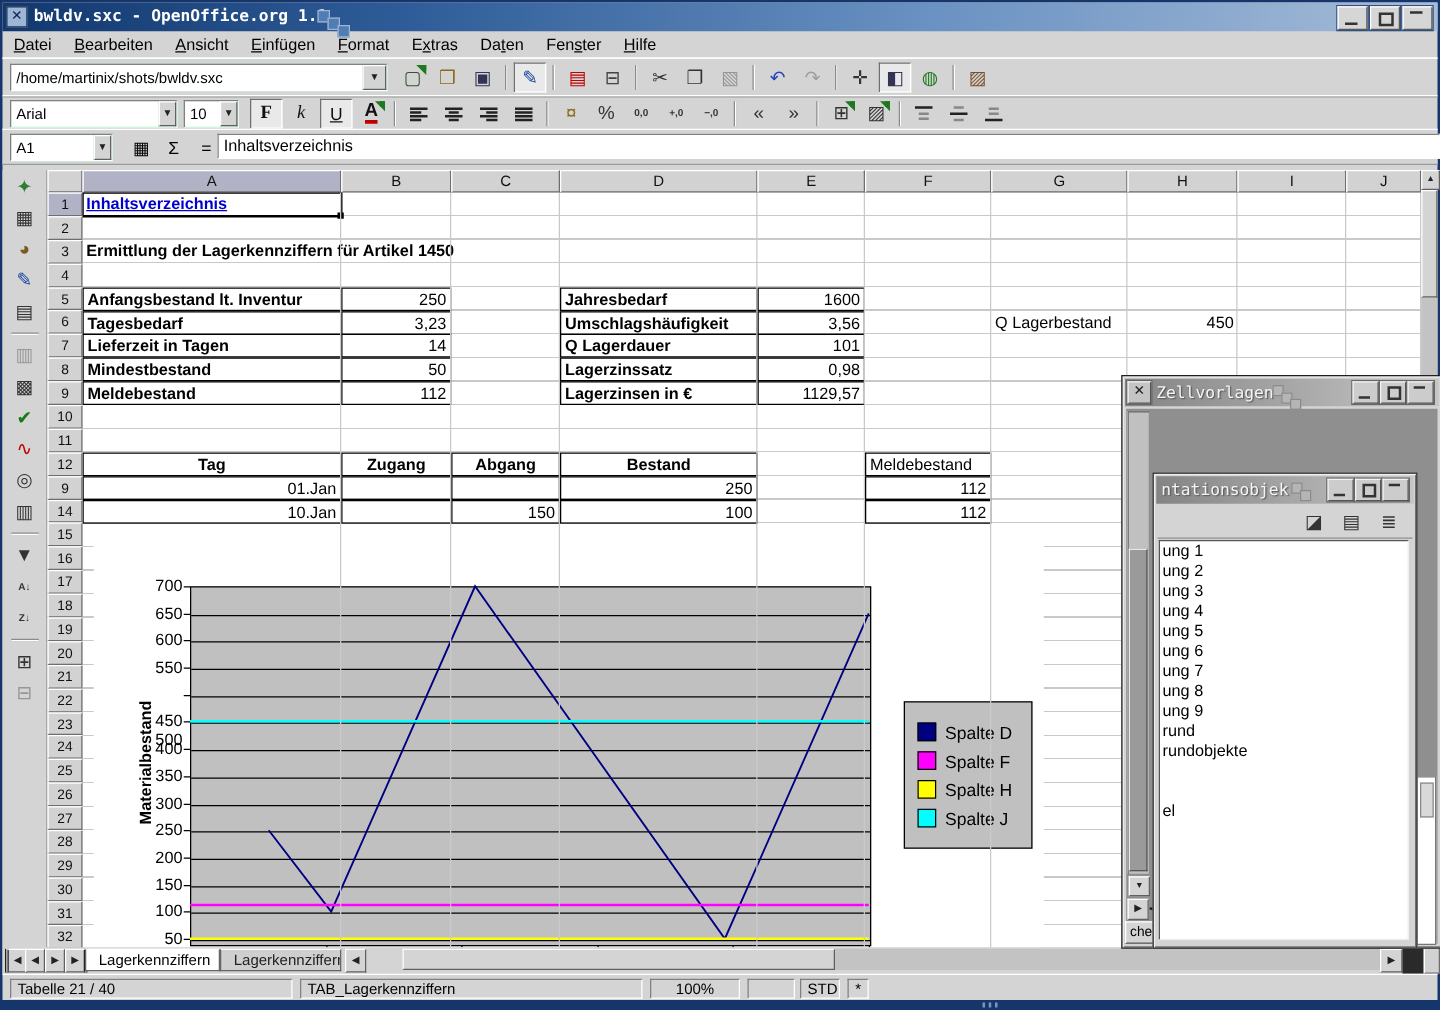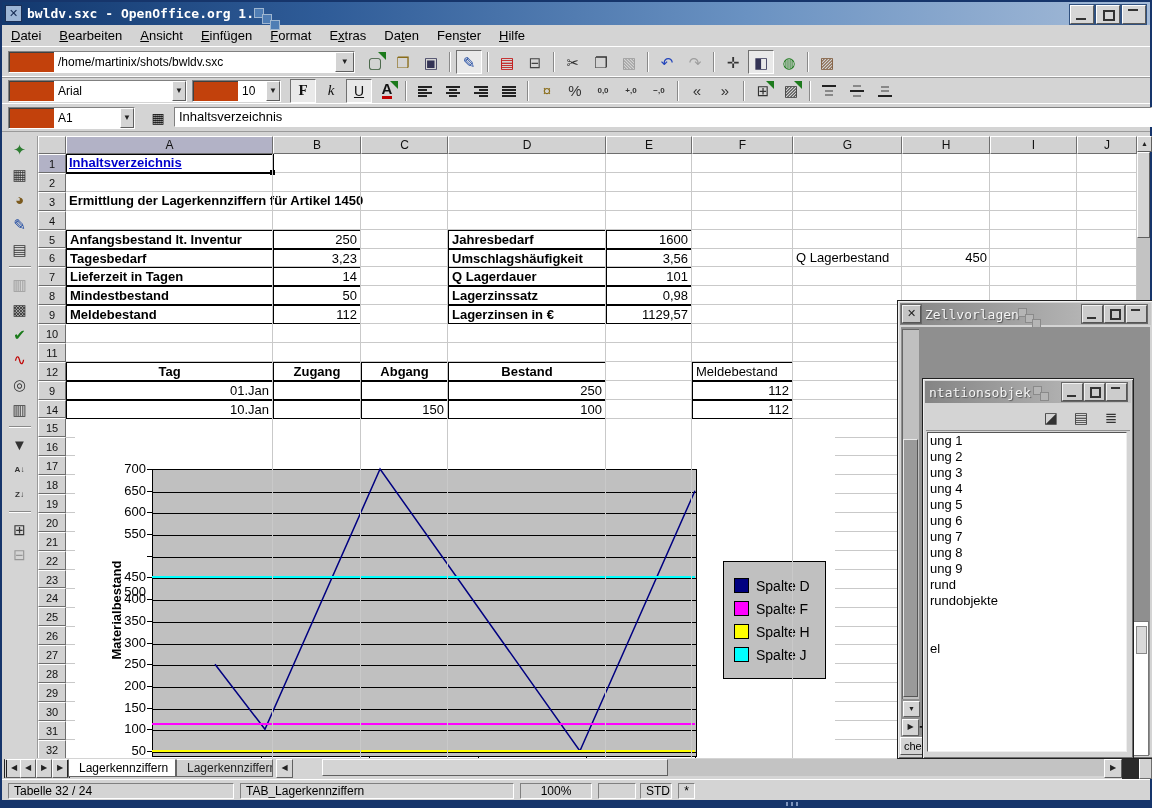--- a/index.html
+++ b/index.html
@@ -22,22 +22,22 @@
   .g-min{left:5px;bottom:3px;width:10px;height:2px;}
   .g-max{left:6px;top:4px;width:8px;height:7px;background:none !important;border:2px solid #333;}
   .g-shade{left:5px;top:3px;width:10px;height:2px;}
   
   #menubar{position:absolute;left:2px;top:25px;width:1148px;height:21px;display:flex;
     align-items:center;font-size:13px;border-bottom:1px solid #fff;}
   .mitem{padding:2px 9px;cursor:default;}
   .bar{position:absolute;left:2px;width:1148px;display:flex;align-items:center;
     border-top:1px solid #fff;border-bottom:1px solid #9a9a9a;}
   #tb1{top:46px;height:30px;} #tb2{top:76px;height:27px;} #fbar{top:103px;height:27px;background:#d4d4d4;}
-  .combo{display:flex;height:20px;background:#c2410c;border:1px solid #808080;
-    border-right-color:#fff;border-bottom-color:#fff;box-shadow:inset 1px 1px 0 #404040;padding-left:45px;}
+  .combo{display:flex;height:20px;background:#86efac;border:1px solid #808080;
+    border-right-color:#fff;border-bottom-color:#fff;box-shadow:inset 1px 1px 0 #404040;}
   .combo input{border:0;outline:0;padding:0 4px;font-size:12px;
     font-family:"Liberation Sans",sans-serif;background:#fff;}
   .dd{width:17px;background:#d4d4d4;border:1px solid #fff;border-right-color:#606060;
     border-bottom-color:#606060;font-size:8px;line-height:17px;text-align:center;color:#222;}
   .tbtn{width:24px;height:22px;margin:1px;display:flex;align-items:center;justify-content:center;
     position:relative;border:1px solid transparent;}
   .tbtn .glyph{font-size:15px;line-height:1;color:#333;}
   .tbtn .glyph.tiny{font-size:8px;font-weight:bold;}
   .tbtn.pressed{background:#e9e9e9;border:1px solid #707070;border-right-color:#fff;border-bottom-color:#fff;}
   .tbtn.disabled{opacity:.38;filter:grayscale(1);}
@@ -591,21 +591,21 @@
     <div class="sbtn" style="left:274px;top:1px;width:15px;height:17px;font-size:8px;line-height:15px;">◀</div>
     <div id="hscroll">
       <div id="hthumb"></div>
       <div class="sbtn" style="right:0;top:0;width:16px;height:17px;font-size:8px;line-height:15px;">▶</div>
     </div>
     <div style="position:absolute;left:1120px;top:0;width:17px;height:21px;background:#2a2a2a;"></div>
     <div class="hdr" style="position:absolute;left:1137px;top:0;width:13px;height:21px;"></div>
   </div>
 
   <div id="statusbar">
-    <div class="panel" style="left:6px;width:226px;">Tabelle 32 / 24</div>
+    <div class="panel" style="left:6px;width:226px;">Tabelle 21 / 40</div>
     <div class="panel" style="left:238px;width:274px;">TAB_Lagerkennziffern</div>
     <div class="panel" style="left:518px;width:72px;text-align:center;">100%</div>
     <div class="panel" style="left:596px;width:38px;"></div>
     <div class="panel" style="left:638px;width:32px;text-align:center;">STD</div>
     <div class="panel" style="left:676px;width:17px;text-align:center;">*</div>
   </div>
   <div id="bottomframe">
     <div class="grip" style="left:786px;"></div>
       <div class="grip" style="left:791px;"></div>
       <div class="grip" style="left:796px;"></div>

